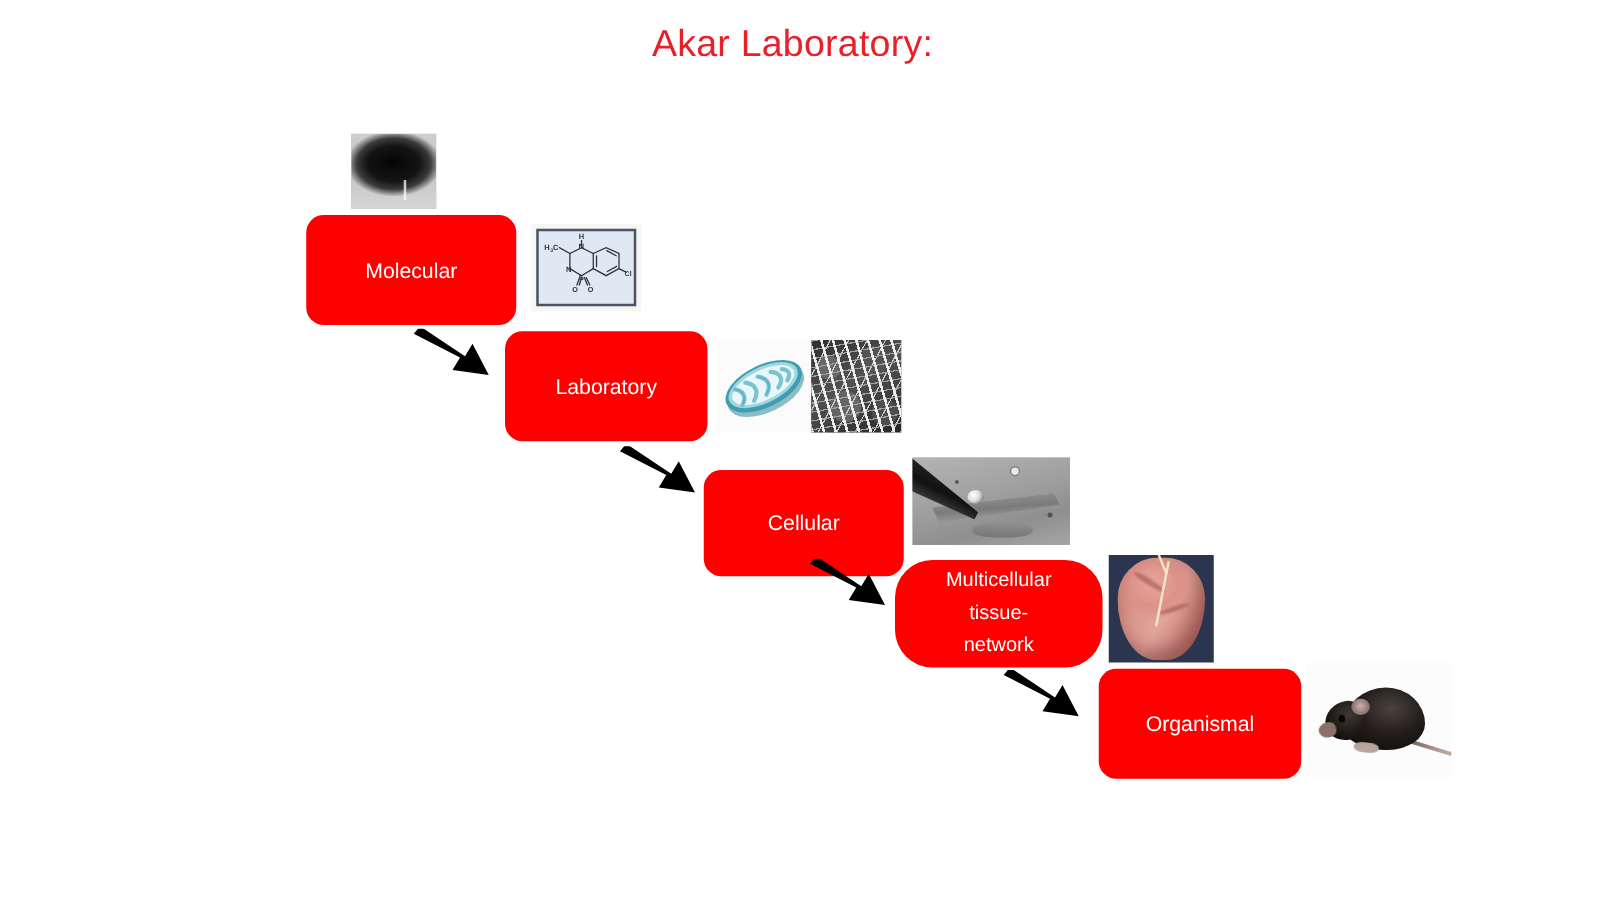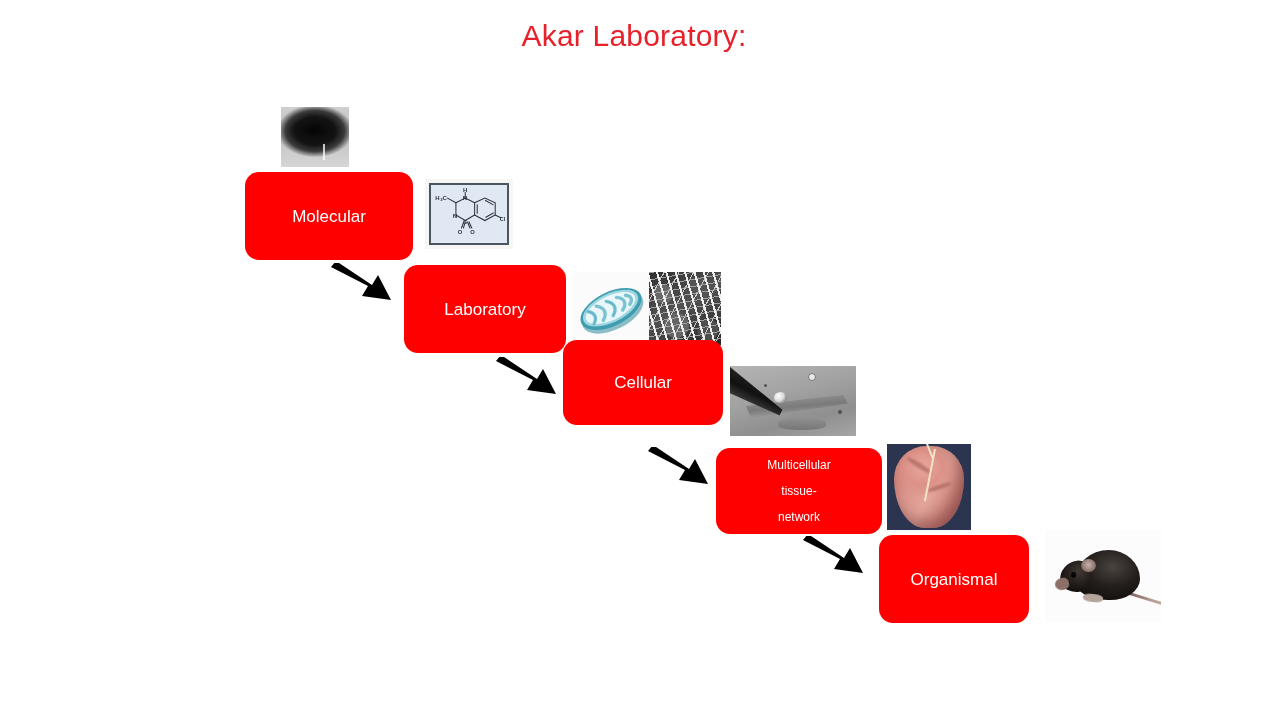--- a/index.html
+++ b/index.html
@@ -48,24 +48,24 @@
     font-size: 17px;
     line-height: 25px;
     font-weight: 400;
     box-sizing: border-box;
     padding: 4px 6px;
   }
   .level-box .label { display: block; }
 
   #box-molecular     { left: 245px; top: 172px; width: 168px; height: 88px; }
   #box-subcellular   { left: 404px; top: 265px; width: 162px; height: 88px; }
-  #box-cellular      { left: 563px; top: 340px; width: 160px; height: 85px; }
+  #box-cellular      { left: 563px; top: 376px; width: 160px; height: 85px; }
   #box-multicellular { left: 716px; top: 448px; width: 166px; height: 86px;
-                       font-size: 12px; line-height: 26px; }
-  #box-organismal    { left: 879px; top: 535px; width: 150px; height: 88px; }
+                       font-size: 16px; line-height: 26px; border-radius: 30px; }
+  #box-organismal    { left: 879px; top: 535px; width: 162px; height: 88px; }
 
   
   .arrow {
     position: absolute;
     width: 66px;
     height: 40px;
   }
   #arrow-1 { left: 328px; top: 263px; }
   #arrow-2 { left: 493px; top: 357px; }
   #arrow-3 { left: 645px; top: 447px; }

